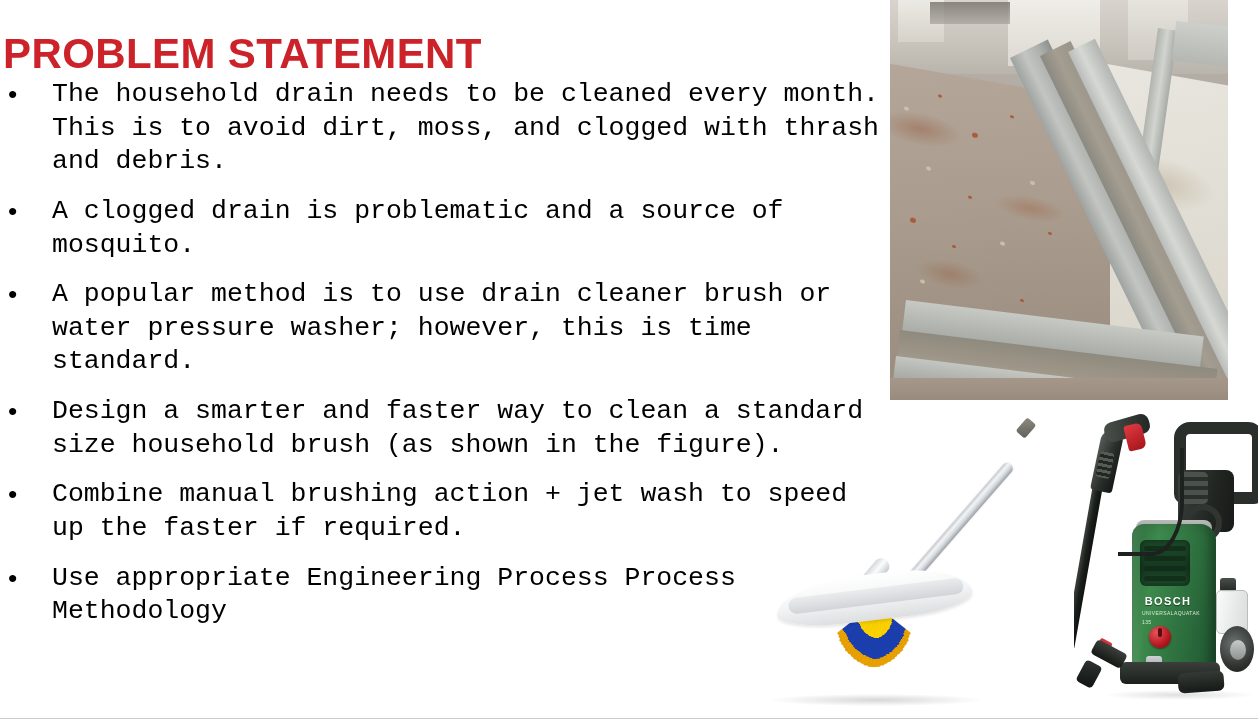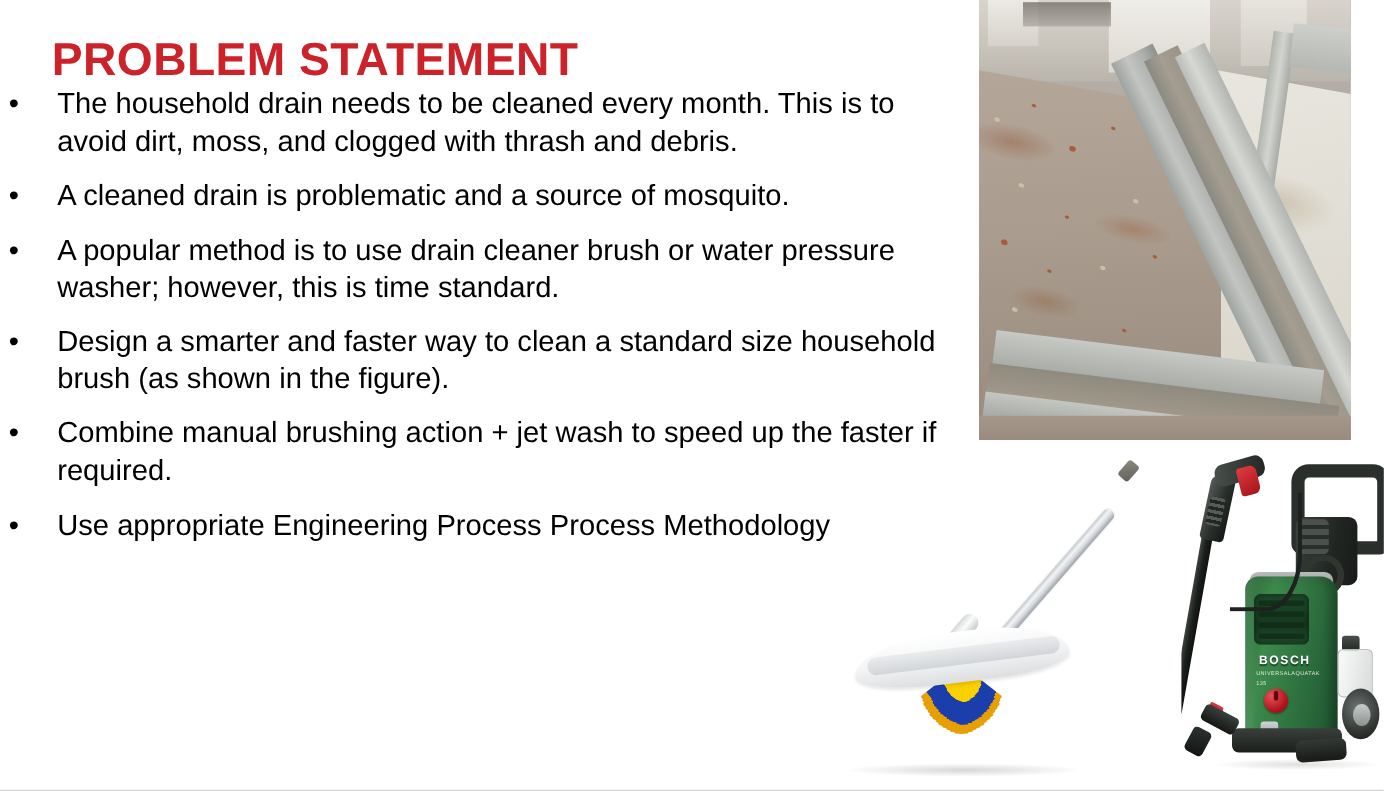--- a/index.html
+++ b/index.html
@@ -32,21 +32,20 @@
     position: absolute;
     left: 3px;
     top: 2px;
     width: 860px;
     font-size: 42px;
     font-weight: bold;
     letter-spacing: 0.4px;
     color: #CC2229;
     line-height: 1.12;
     white-space: nowrap;
-    margin-left: 44px;
   }
 
   
   #bullet-list {
     position: absolute;
     left: 0px;
     top: 78px;
     width: 880px;
   }
   .bullet-row {
@@ -64,20 +63,21 @@
     left: 8px;
     top: 0;
     width: 20px;
     font-size: 26.5px;
     line-height: 1.27;
     color: #000000;
     text-align: left;
   }
   .bullet-text {
     display: block;
+    font-family: Liberation Mono, monospace;
   }
 
   
   #drain-photo {
     position: absolute;
     left: 890px;
     top: 0px;
     width: 338px;
     height: 400px;
     overflow: hidden;
@@ -496,21 +496,21 @@
 
   <div id="bullet-list">
 
     <div class="bullet-row">
       <span class="bullet-marker">•</span>
       <span class="bullet-text">The household drain needs to be cleaned every month. This is to avoid dirt, moss, and clogged with thrash and debris.</span>
     </div>
 
     <div class="bullet-row">
       <span class="bullet-marker">•</span>
-      <span class="bullet-text">A cleaned drain is problematic and a source of mosquito.</span>
+      <span class="bullet-text">A clogged drain is problematic and a source of mosquito.</span>
     </div>
 
     <div class="bullet-row">
       <span class="bullet-marker">•</span>
       <span class="bullet-text">A popular method is to use drain cleaner brush or water pressure washer; however, this is time standard.</span>
     </div>
 
     <div class="bullet-row">
       <span class="bullet-marker">•</span>
       <span class="bullet-text">Design a smarter and faster way to clean a standard size household brush (as shown in the figure).</span>

